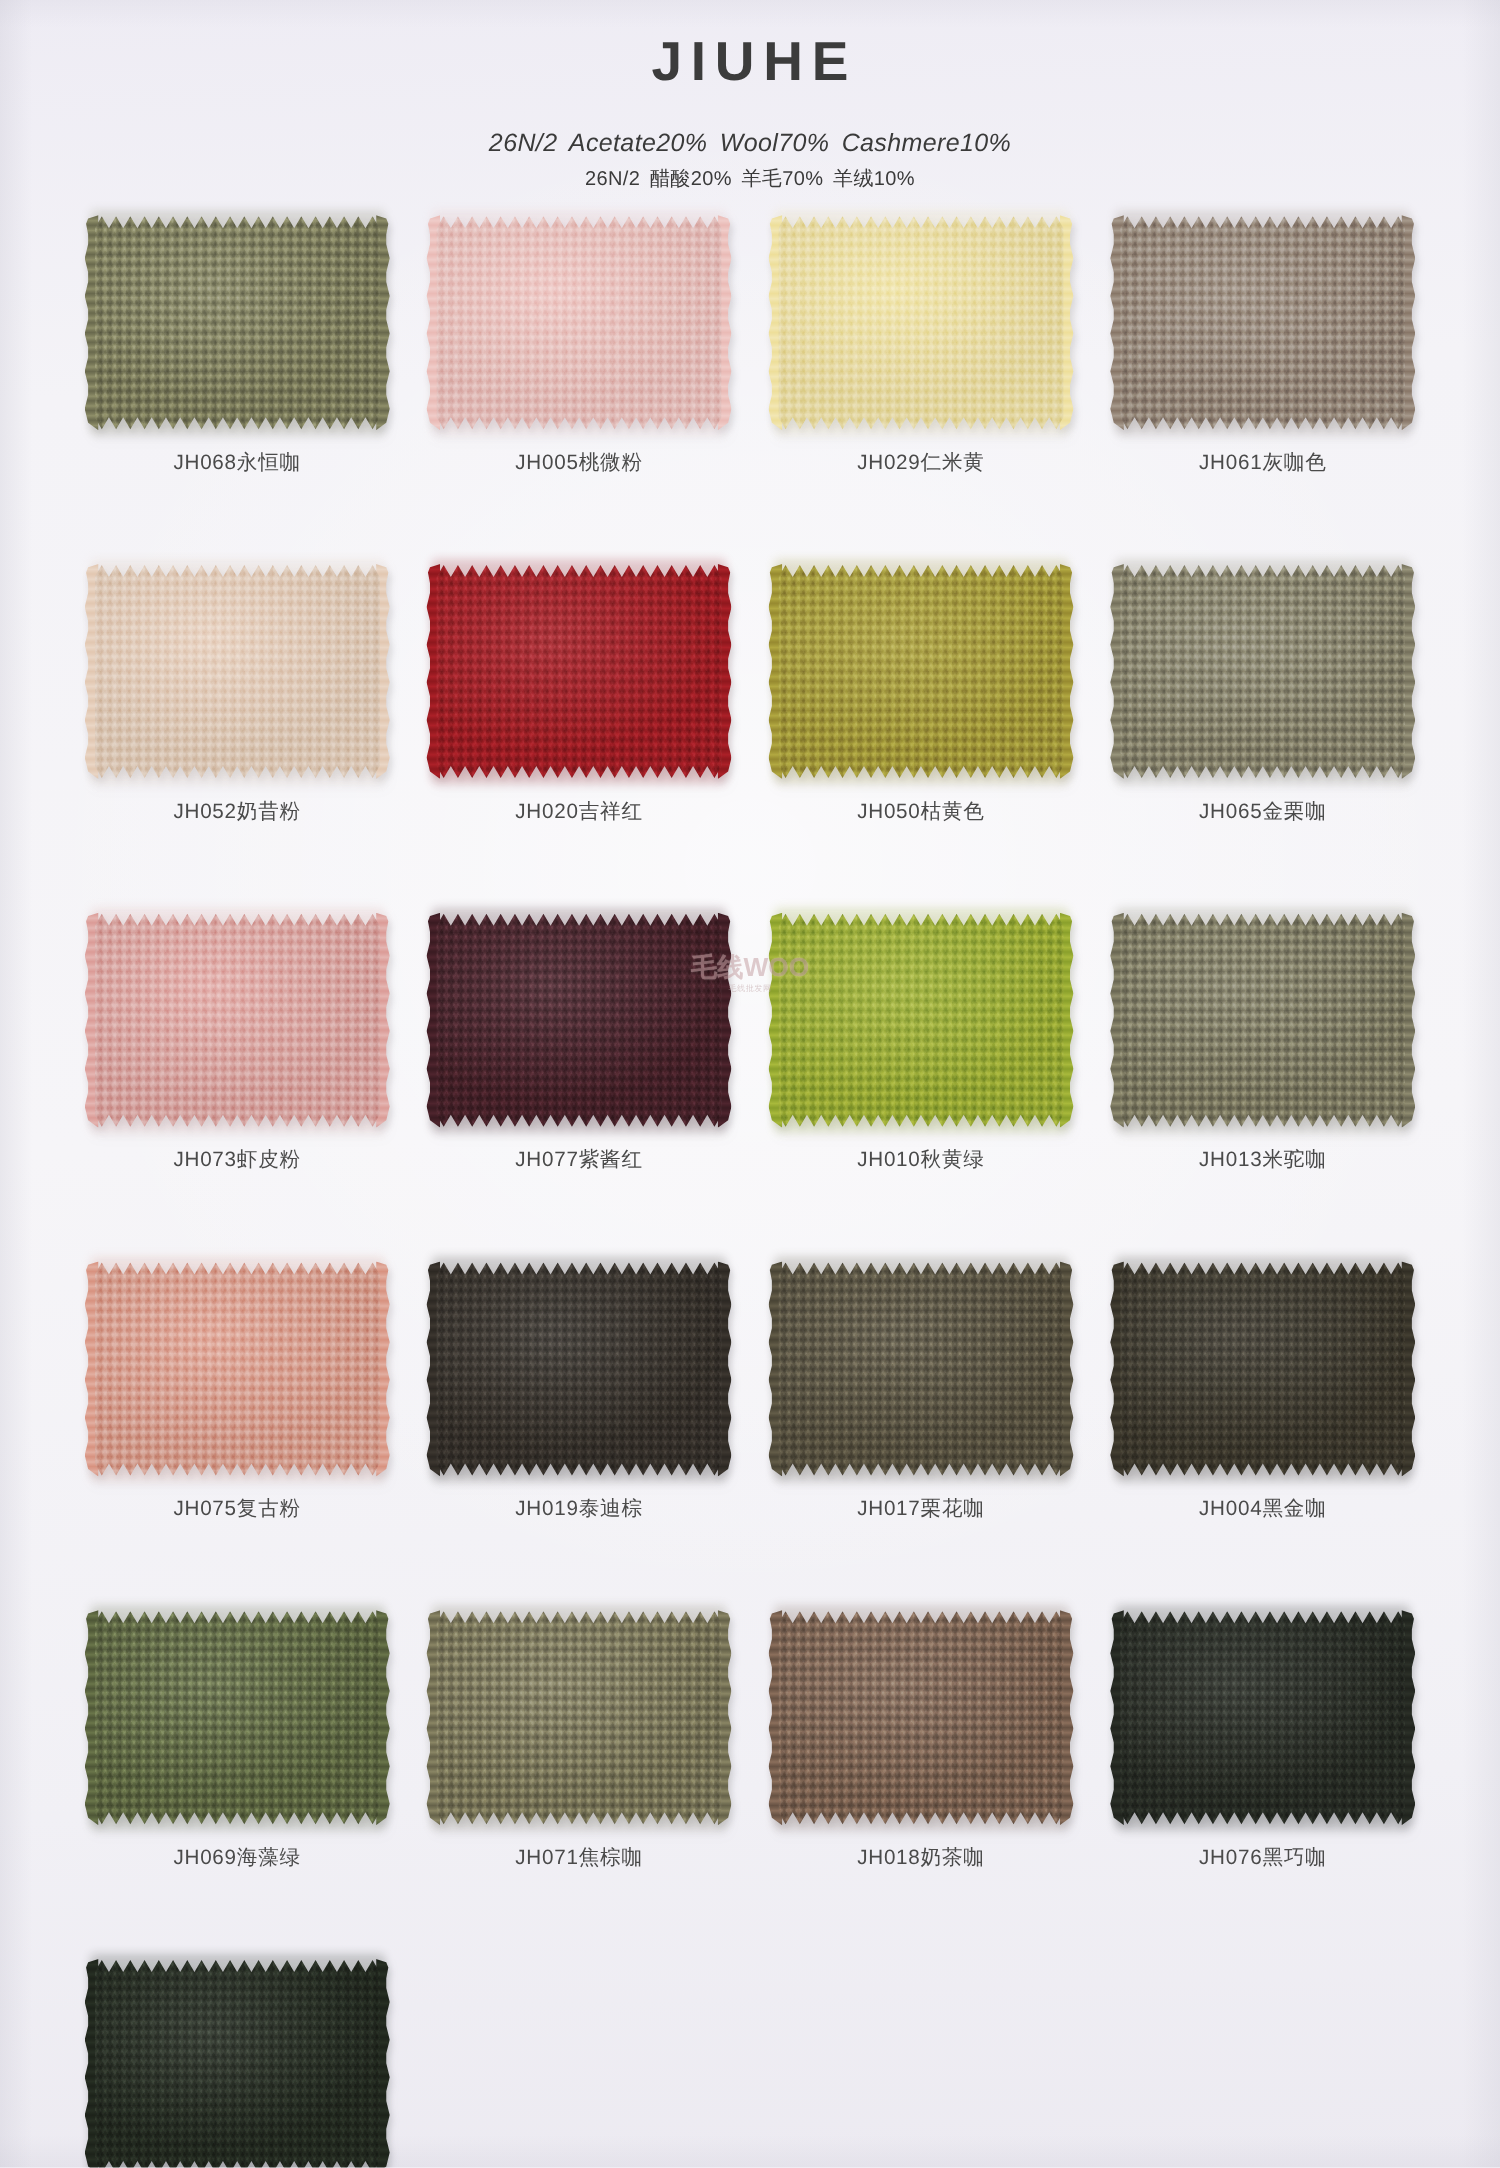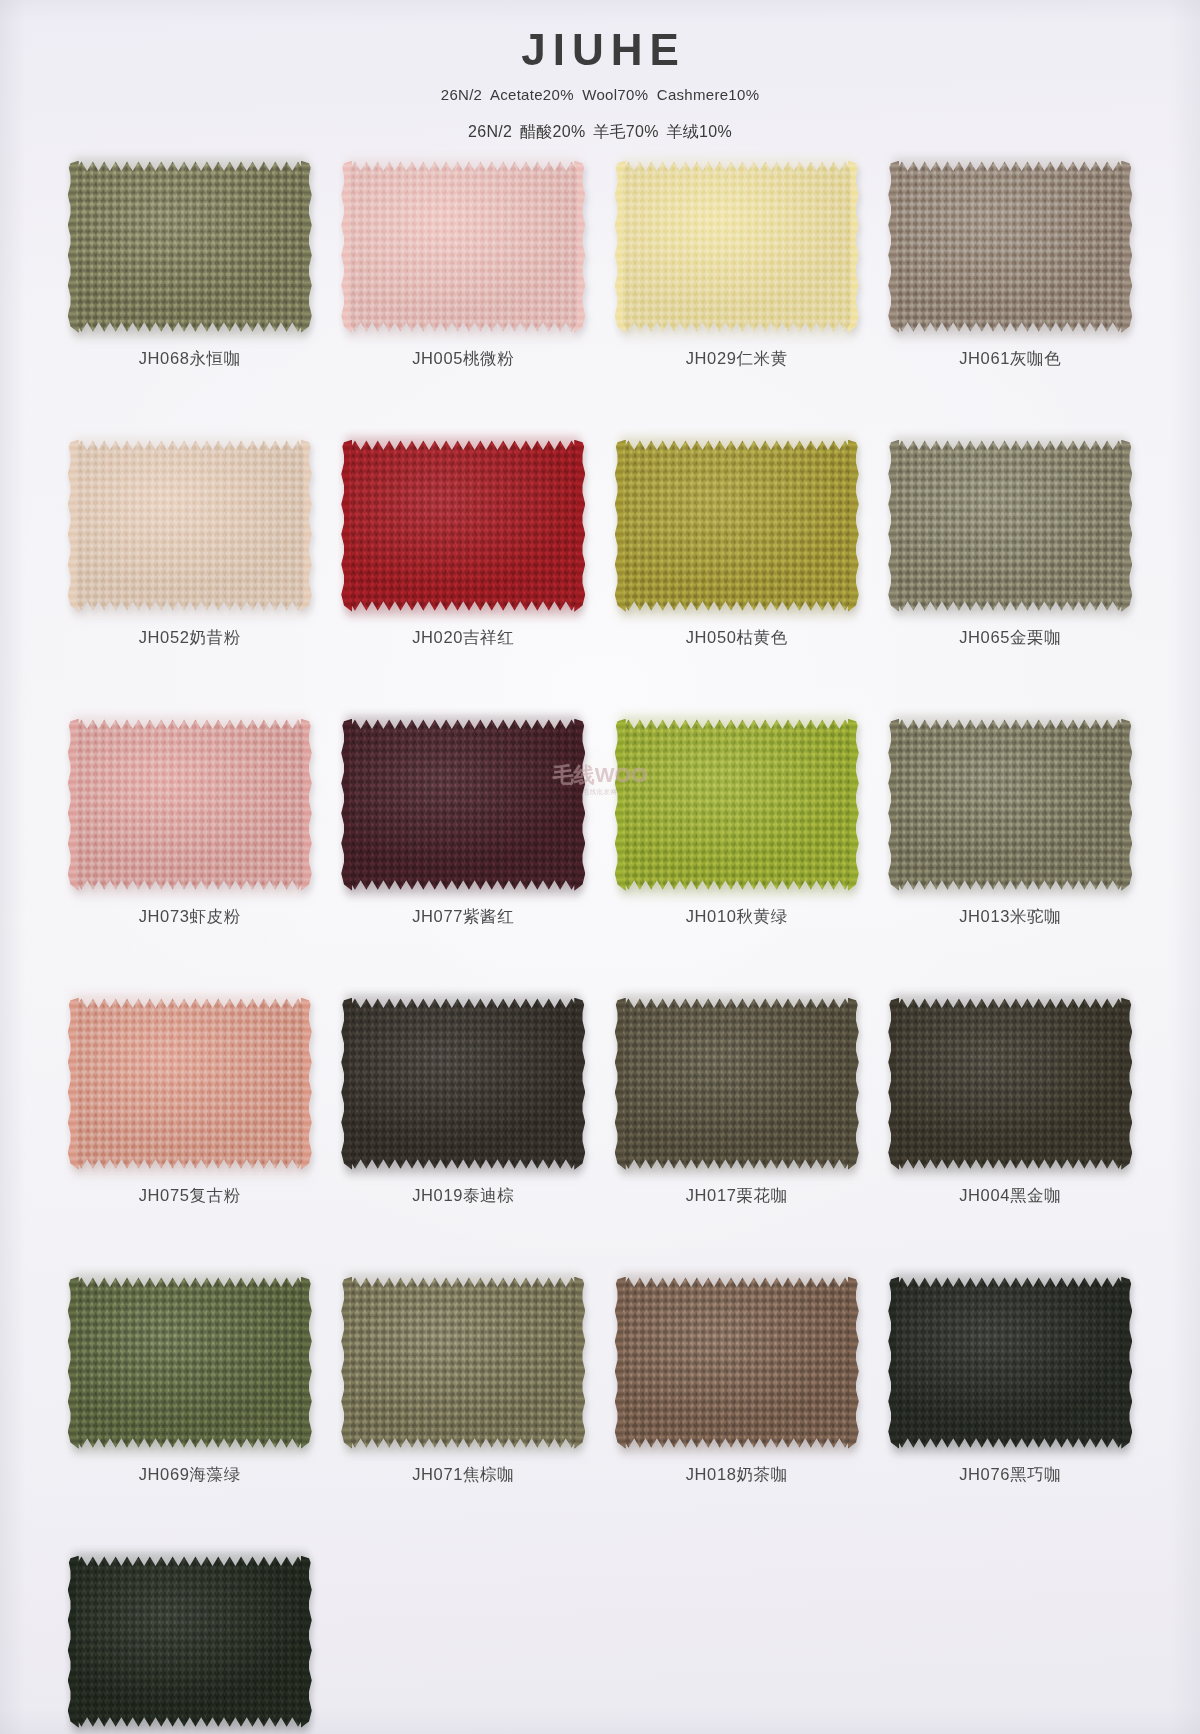--- a/index.html
+++ b/index.html
@@ -49,27 +49,28 @@
     color: #3c3c3c;
     line-height: 1.08;
     text-indent: 7px;
   }
   .subtitle {
     color: #3a3a3a;
     line-height: 1.52;
     letter-spacing: 0.3px;
   }
   #subtitle-en {
-    font-size: 15px;
-    margin-top: 10px;
+    font-size: 20px;
+    margin-top: 26px;
     word-spacing: 4px;
+    font-style: italic;
   }
   #subtitle-cn {
     font-size: 16px;
-    margin-top: 14px;
+    margin-top: 2px;
     word-spacing: 3px;
   }
 
   
   #swatch-grid {
     position: relative;
     margin: 0 auto;
     width: 1070px;
     padding-top: 10px;
     display: grid;

